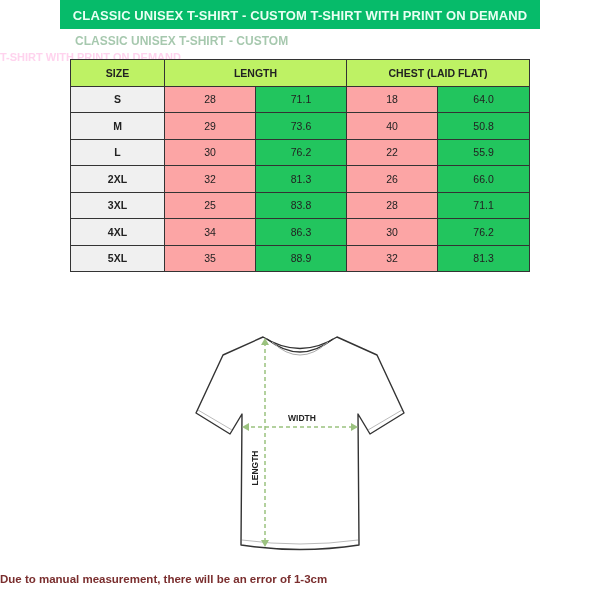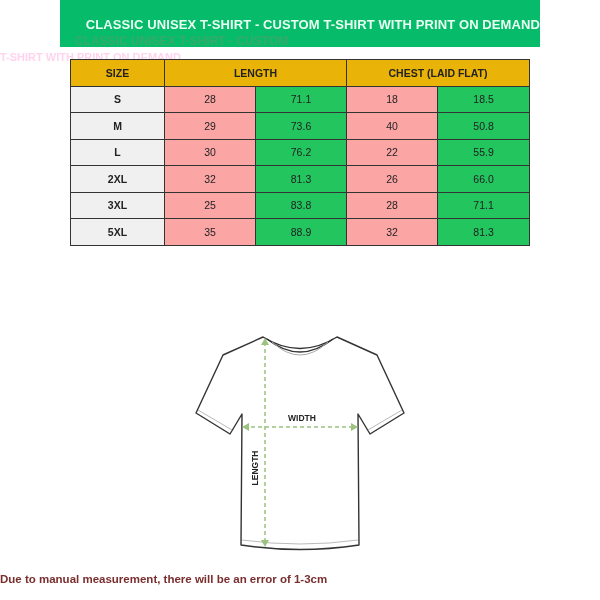--- a/index.html
+++ b/index.html
@@ -1,25 +1,25 @@
 <!DOCTYPE html>
 <html><head>
   <meta charset="utf-8">
   <style>
     html, body { margin:0; padding:0; }
     body { width:600px; height:600px; background:#ffffff; position:relative; overflow:hidden;
            font-family: "Liberation Sans", "DejaVu Sans", sans-serif; }
-    .banner { position:absolute; left:60px; top:0; width:480px; height:47px; background:#06bb6a;
-              display:flex; align-items:center; justify-content:flex-end; }
+    .banner { position:absolute; left:60px; top:0; width:480px; height:29px; background:#06bb6a;
+              display:flex; align-items:center; justify-content:center; }
     .banner-title { color:#e9fff3; font-weight:bold; font-size:13px; letter-spacing:0.1px; margin-top:2px; }
     .ghost1 { position:absolute; left:75px; top:34px; color:#5e9c6c; opacity:0.55; font-weight:bold; font-size:12px; white-space:nowrap; }
     .ghost2 { position:absolute; left:0px; top:51px; color:#ffc9ea; font-weight:bold; font-size:11px; white-space:nowrap; opacity:0.8; }
     table.size { position:absolute; left:70px; top:59px; width:459px; border-collapse:collapse; table-layout:fixed; }
     table.size td, table.size th { border:1.5px solid #333; height:25.5px; text-align:center; font-size:10.5px; color:#222; padding:0; }
-    table.size th { background:#eab308; font-weight:bold; }
+    table.size th { background:#bef264; font-weight:bold; }
     td.sz { background:#f0f0f0; font-weight:bold; }
     td.w { background:#fca5a5; }
     td.g { background:#22c55e; }
     .shirt { position:absolute; left:190px; top:330px; }
     .note { position:absolute; left:0; top:573px; width:600px; text-align:left; color:#7a2e2e; font-weight:bold; font-size:11.5px; }
   </style>
 </head>
 <body>
 
 <div class="banner">
@@ -42,21 +42,21 @@
       <th colspan="2">LENGTH</th>
       <th colspan="2">CHEST (LAID FLAT)</th>
     </tr>
   </thead>
   <tbody id="tbody">
       <tr>
         <td class="sz">S</td>
         <td class="w">28</td>
         <td class="g">71.1</td>
         <td class="w">18</td>
-        <td class="g">18.5</td>
+        <td class="g">64.0</td>
       </tr>
       <tr>
         <td class="sz">M</td>
         <td class="w">29</td>
         <td class="g">73.6</td>
         <td class="w">40</td>
         <td class="g">50.8</td>
       </tr>
       <tr>
         <td class="sz">L</td>
@@ -71,20 +71,27 @@
         <td class="g">81.3</td>
         <td class="w">26</td>
         <td class="g">66.0</td>
       </tr>
       <tr>
         <td class="sz">3XL</td>
         <td class="w">25</td>
         <td class="g">83.8</td>
         <td class="w">28</td>
         <td class="g">71.1</td>
+      </tr>
+      <tr>
+        <td class="sz">4XL</td>
+        <td class="w">34</td>
+        <td class="g">86.3</td>
+        <td class="w">30</td>
+        <td class="g">76.2</td>
       </tr>
       <tr>
         <td class="sz">5XL</td>
         <td class="w">35</td>
         <td class="g">88.9</td>
         <td class="w">32</td>
         <td class="g">81.3</td>
       </tr>
     </tbody>
 </table>

